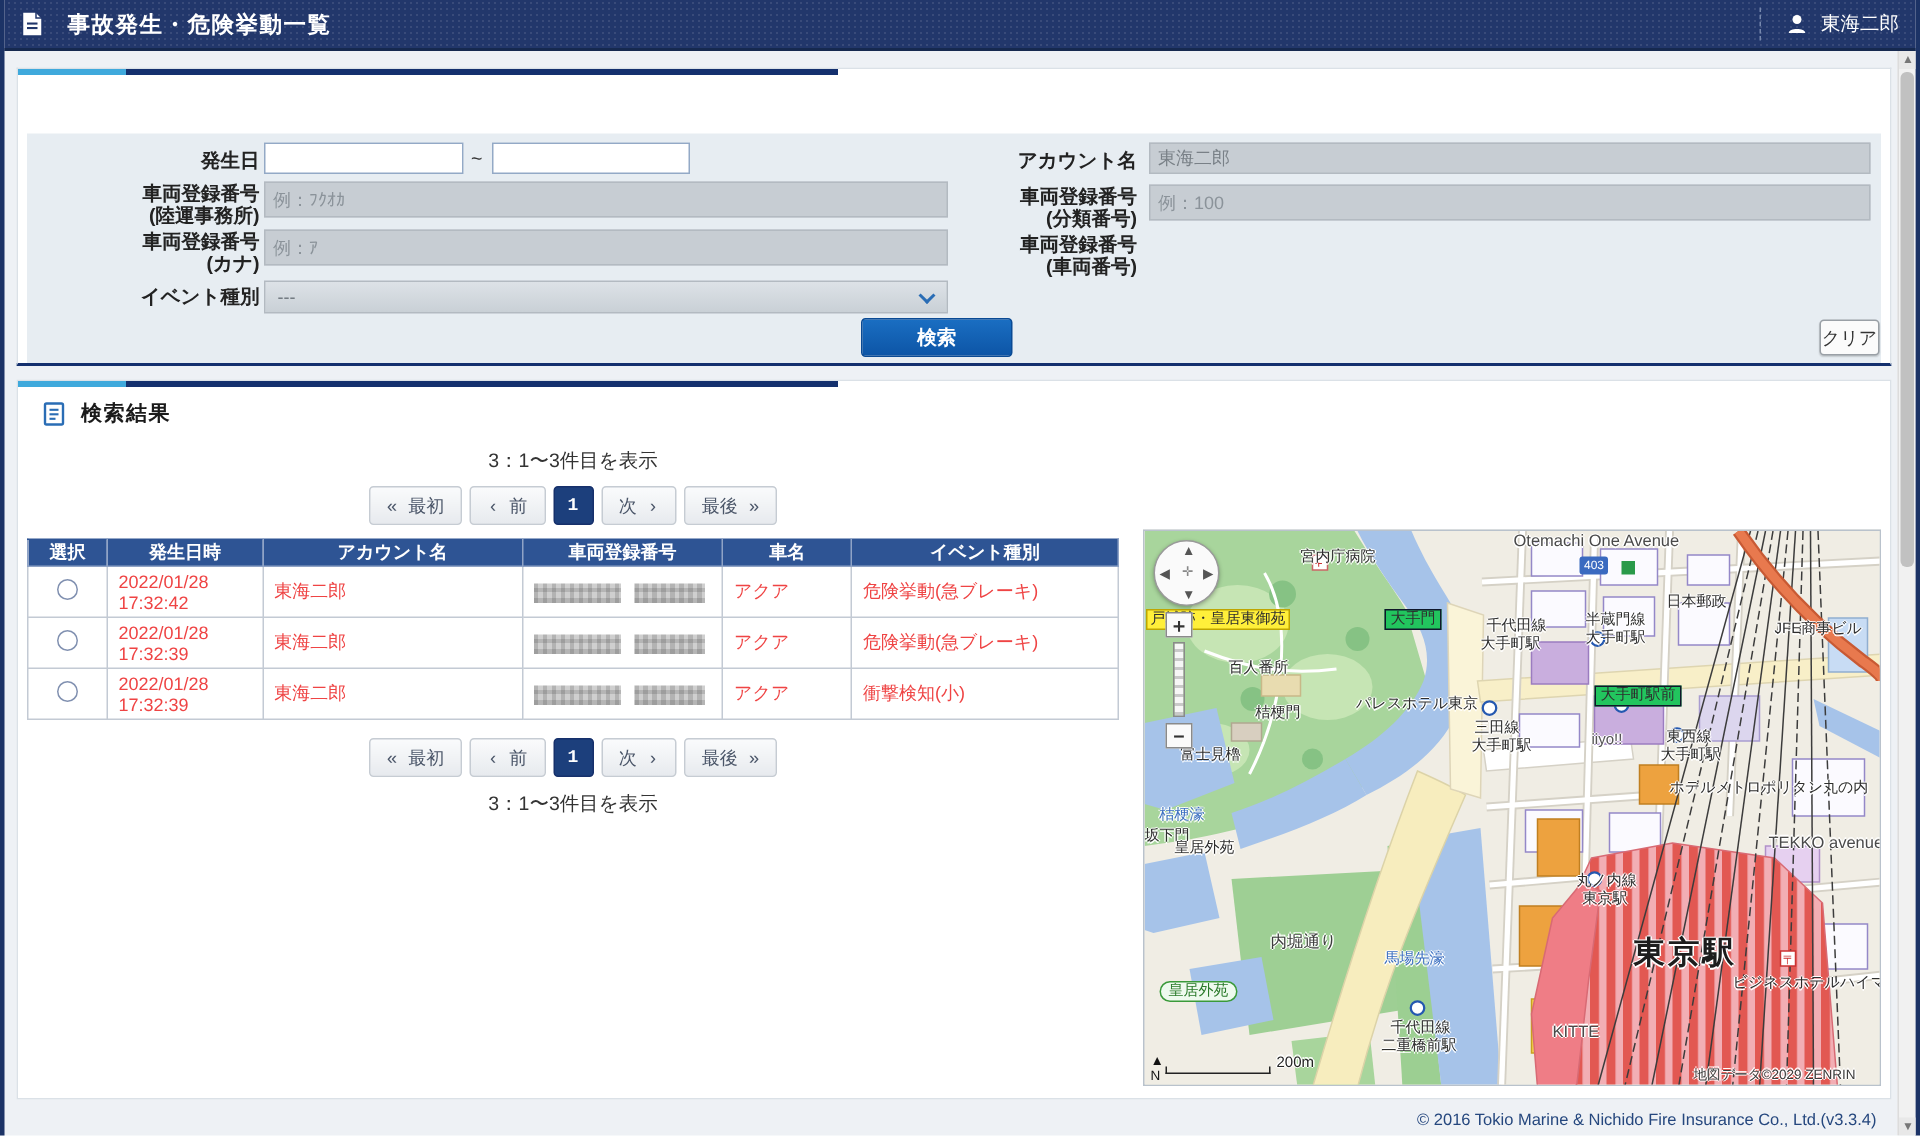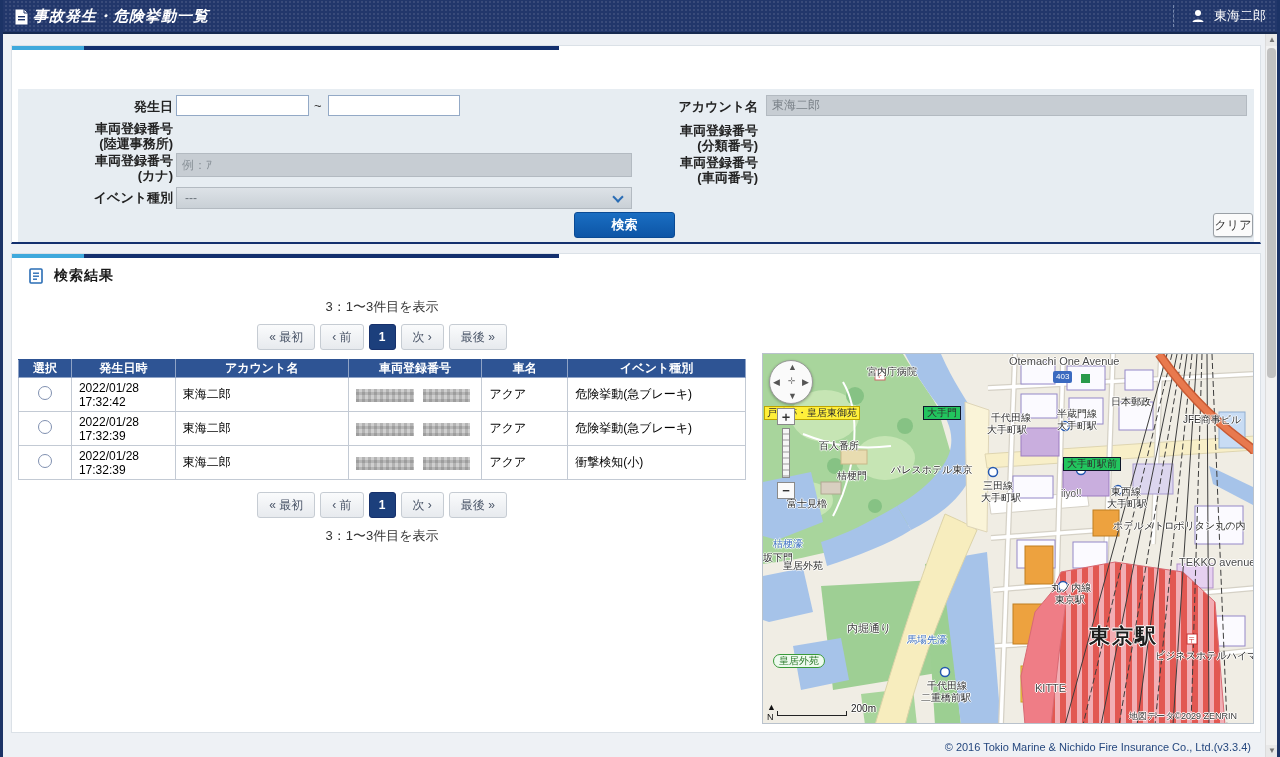--- a/index.html
+++ b/index.html
@@ -5,21 +5,21 @@
   * { margin:0; padding:0; box-sizing:border-box; }
   html,body { width:1280px; height:757px; overflow:hidden; }
   body { font-family:"Liberation Sans","DejaVu Sans",sans-serif; background:#eef1f5; position:relative;
          border-left:3px solid #1c3366; border-right:3px solid #1c3366; }
 
   
   .navbar { position:absolute; left:-3px; right:-3px; top:0; height:34px; background:#22376b;
     background-image:radial-gradient(rgba(255,255,255,.10) 1px, transparent 1px); background-size:4px 4px;
     color:#fff; display:flex; align-items:center; justify-content:space-between; padding:0 14px; z-index:30;
     border-bottom:2px solid #16294f;}
-  .nav-left { display:flex; align-items:flex-end; gap:4px;font-style:italic; }
+  .nav-left { display:flex; align-items:center; gap:16px; }
   .nav-title { font-size:15px; font-weight:bold; letter-spacing:1px; }
   .nav-right { display:flex; align-items:center; gap:8px; border-left:1px dashed #7688ad; padding-left:16px; height:22px; }
   .nav-user { font-size:13px; }
 
   
   .card { position:absolute; left:8px; width:1250px; background:#fff; border:1px solid #dbe1e7; }
   .accent { height:4px; background:linear-gradient(to right,#3fa9dc 0 72px,#14306e 72px 547px,#fff 547px); }
   .sec-head { display:flex; align-items:center; gap:10px; padding:9px 0 8px 16px; }
   .sec-title { font-size:14px; font-weight:bold; color:#1a1a1a; letter-spacing:1px; }
 
@@ -40,27 +40,27 @@
     background:linear-gradient(#1a6ec2,#0d55a6); color:#fff; font-size:13px; font-weight:bold;
     border:1px solid #0a4a94; border-radius:3px; cursor:pointer; }
   .btn-clear { position:absolute; left:1195px; top:124px; width:40px; height:24px; background:#fbfbfb;
     border:1px solid #9aa0a6; border-radius:3px; font-size:12px; color:#333; box-shadow:0 1px 1px rgba(0,0,0,.15); cursor:pointer; }
 
   #results-card { top:253px; height:480px; }
   .left-zone { position:absolute; left:6px; top:38px; width:728px; }
   .count-text { text-align:center; font-size:13px; color:#333; margin:6px 0 6px; }
   .pager { display:flex; justify-content:center; gap:5px; margin:8px 0 9px; }
   .pbtn { height:26px; padding:0 11px; background:linear-gradient(#fafbfc,#e7eaee); border:1px solid #c6ccd3;
-          border-radius:3px; font-size:12px; color:#4a5568; display:flex; align-items:center; cursor:pointer; }
+          border-radius:3px; font-size:12px; color:#4a5568; display:flex; align-items:center; cursor:pointer;font-family:Liberation Mono, monospace; }
   .pbtn.active { background:#1c3f7c; color:#fff; font-weight:bold; border-color:#16306b; width:27px; justify-content:center; }
 
   table.results { border-collapse:collapse; width:728px; margin-top:7px; }
   table.results th { background:#2e5494; color:#fff; font-size:12px; font-weight:bold; height:17px;
     border:1px solid #8fa3c6; border-top:1px solid #2e5494; padding:0 2px; }
-  table.results td { background:#fff; border:1px solid #c3cad4; font-size:12px; color:#000000; height:34px; padding:2px 7px; }
+  table.results td { background:#fff; border:1px solid #c3cad4; font-size:12px; color:#ef4444; height:34px; padding:2px 7px; }
   th:nth-child(1),td:nth-child(1){width:53px;text-align:center;}
   th:nth-child(2),td:nth-child(2){width:104px;}
   th:nth-child(3),td:nth-child(3){width:173px;}
   th:nth-child(4),td:nth-child(4){width:134px;}
   th:nth-child(5),td:nth-child(5){width:86px;}
   th:nth-child(6),td:nth-child(6){width:178px;}
   .radio { display:inline-block; width:14px; height:14px; border:1px solid #8090b0; border-radius:50%; background:#fff; cursor:pointer; }
   .redact { display:inline-block; height:13px; vertical-align:middle; opacity:.9;
     background:repeating-linear-gradient(90deg,#bcbcbc 0 3px,#dedede 3px 6px),repeating-linear-gradient(0deg,#c8c8c8 0 3px,#e8e8e8 3px 7px);
     background-blend-mode:multiply; }
@@ -134,24 +134,26 @@
     <input type="text" style="position: absolute; left: 158px; top: 6px; width: 133px;" value="">
     <span class="tilde" style="left:296px;top:9px">~</span>
     <input type="text" style="position: absolute; left: 310px; top: 6px; width: 132px;" value="">
 
     <div class="flabel-r" style="top:10px">アカウント名</div>
     <input type="text" disabled="" style="position: absolute; left: 748px; top: 6px; width: 481px;" value="東海二郎">
 
     <div class="flabel" style="left:0;top:32px">
       <span>車両登録番号</span><br><span>(陸運事務所)</span>
     </div>
+    <input type="text" disabled="" style="position: absolute; left: 158px; top: 32px; width: 456px; height: 24px;" placeholder="例：ﾌｸｵｶ">
 
     <div class="flabel-r" style="top:34px">
       <span>車両登録番号</span><br><span>(分類番号)</span>
     </div>
+    <input type="text" disabled="" style="position: absolute; left: 748px; top: 34px; width: 481px; height: 24px;" placeholder="例：100">
 
     <div class="flabel" style="left:0;top:64px">
       <span>車両登録番号</span><br><span>(カナ)</span>
     </div>
     <input type="text" disabled="" style="position: absolute; left: 158px; top: 64px; width: 456px; height: 24px;" placeholder="例：ｱ">
 
     <div class="flabel-r" style="top:66px">
       <span>車両登録番号</span><br><span>(車両番号)</span>
     </div>
 
@@ -372,37 +374,37 @@
         <div class="mlabel" style="left: 348px; top: 42px;">日本郵政</div>
         <div class="mlabel" style="left: 294px; top: 54px;">半蔵門線</div>
         <div class="mlabel" style="left: 294px; top: 66px;">大手町駅</div>
         <div class="mlabel" style="left: 228px; top: 58px;">千代田線</div>
         <div class="mlabel" style="left: 224px; top: 70px;">大手町駅</div>
         <div class="mlabel" style="left: 420px; top: 60px;">JFE商事ビル</div>
         <div class="mlabel hl" style="left: 1px; top: 52px;">戸城跡・皇居東御苑</div>
         <div class="mlabel box" style="left: 160px; top: 52px;">大手門</div>
         <div class="mlabel" style="left: 56px; top: 86px;">百人番所</div>
         <div class="mlabel box" style="left: 300px; top: 103px;">大手町駅前</div>
-        <div class="mlabel" style="left: 128px; top: 110px;">パレスホテル東京</div>
+        <div class="mlabel" style="left: 141px; top: 110px;">パレスホテル東京</div>
         <div class="mlabel" style="left: 220px; top: 126px;">三田線</div>
         <div class="mlabel" style="left: 218px; top: 138px;">大手町駅</div>
         <div class="mlabel poi" style="left: 298px; top: 134px;">iiyo!!</div>
         <div class="mlabel" style="left: 348px; top: 132px;">東西線</div>
         <div class="mlabel" style="left: 344px; top: 144px;">大手町駅</div>
         <div class="mlabel" style="left: 74px; top: 116px;">桔梗門</div>
         <div class="mlabel" style="left: 24px; top: 144px;">富士見櫓</div>
         <div class="mlabel" style="left: 350px; top: 166px;">ホテルメトロポリタン丸の内</div>
         <div class="mlabel en" style="left: 416px; top: 202px;">TEKKO avenue</div>
         <div class="mlabel water" style="left: 10px; top: 184px;">桔梗濠</div>
         <div class="mlabel" style="left: 0px; top: 198px;">坂下門</div>
         <div class="mlabel" style="left: 20px; top: 206px;">皇居外苑</div>
         <div class="mlabel" style="left: 288px; top: 228px;">丸ノ内線</div>
         <div class="mlabel" style="left: 292px; top: 240px;">東京駅</div>
         <div class="mlabel road" style="left: 84px; top: 268px;">内堀通り</div>
-        <div class="mlabel water" style="left: 144px; top: 280px;">馬場先濠</div>
+        <div class="mlabel water" style="left: 160px; top: 280px;">馬場先濠</div>
         <div class="mlabel big" style="left: 326px; top: 276px;">東京駅</div>
         <div class="mlabel" style="left: 392px; top: 296px;">ビジネスホテルハイマ</div>
         <div class="mlabel pill" style="left: 10px; top: 300px;">皇居外苑</div>
         <div class="mlabel en" style="left: 272px; top: 328px;">KITTE</div>
         <div class="mlabel" style="left: 164px; top: 326px;">千代田線</div>
         <div class="mlabel" style="left: 158px; top: 338px;">二重橋前駅</div>
         <div class="mlabel copy" style="left: 366px; top: 356px;">地図データ©2029 ZENRIN</div>
         <div class="mlabel scale" style="left: 88px; top: 349px;">200m</div>
       </div>
 

